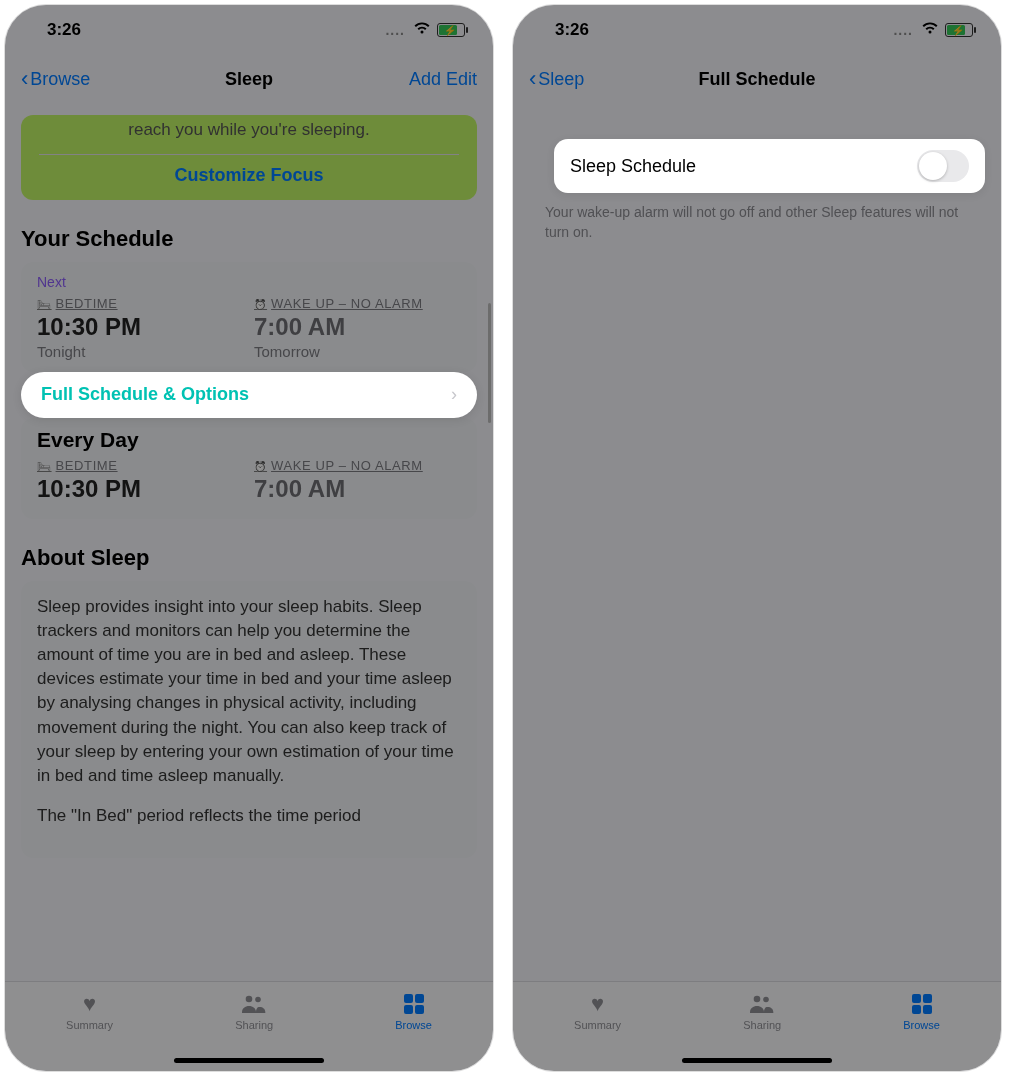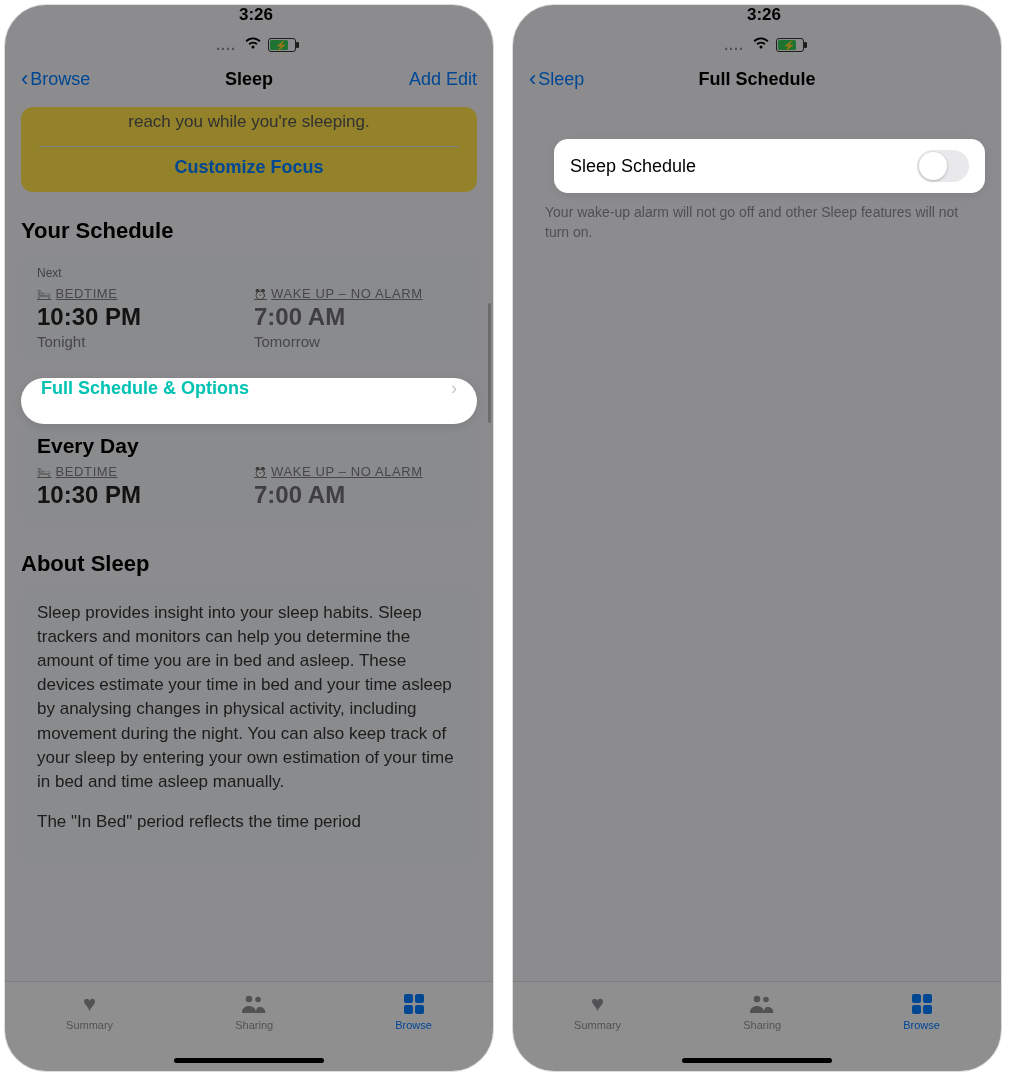--- a/index.html
+++ b/index.html
@@ -31,21 +31,20 @@
   }
   
   .status-bar {
     height: 50px;
     display: flex;
     align-items: center;
     justify-content: space-between;
     padding: 0 28px 0 42px;
     font-weight: 600;
     font-size: 17px;
-    flex-direction: column;
   }
   .status-right { display: flex; align-items: center; gap: 6px; }
   .dots { color:#888; font-size:14px; letter-spacing:1px; margin-right:2px;}
   .wifi-icon, .battery-icon { display:inline-block; }
   .battery-icon {
     width: 28px; height: 14px;
     border: 1.4px solid #333; border-radius: 3px;
     position: relative;
   }
   .battery-icon::after {
@@ -66,50 +65,49 @@
   .nav-title { font-weight:600; font-size:18px; }
   .chevron-left { font-size:22px; line-height:1; }
   
   .content {
     height: calc(100% - 50px - 48px - 90px);
     overflow:hidden;
     padding: 0 16px;
     position:relative;
   }
   .focus-card {
-    background:#fde047;
+    background:#bef264;
     border-radius:12px;
     padding: 4px 18px 14px;
-    margin-top: 4px;
+    margin-top: 12px;
   }
   .focus-text { color:#555; font-size:17px; text-align:center; line-height:1.35; padding-bottom:12px;}
   .focus-link { color:#007aff; font-size:18px; font-weight:600; text-align:center; padding-top:10px; border-top:1px solid #e0e0e5;}
   .section-header { font-size:22px; font-weight:700; margin: 26px 0 10px;}
   .sched-card {
     background:#eef0f3;
     border-radius:12px;
     padding: 12px 16px;
     position:relative;
   }
-  .next-label { color:#737373; font-size:12px; font-weight:500; margin-bottom:6px;}
+  .next-label { color:#8b5cf6; font-size:14px; font-weight:500; margin-bottom:6px;}
   .sched-row { display:flex; gap: 10px; }
   .sched-col { flex:1; }
   .micro { font-size:13px; color:#7a7a80; letter-spacing:0.6px; font-weight:500; display:flex; align-items:center; gap:4px;text-decoration:underline;}
   .time { font-size:24px; font-weight:700; color:#222; margin:2px 0 2px;}
   .time-dim { color:#6d6d72; }
   .sub { font-size:15px; color:#7a7a80;}
   .edit-link { color:#007aff; font-size:18px; margin-top:18px; display:block;}
   
   .full-row {
     background:#fff;
     border-radius: 28px;
     height: 46px;
-    display:flex; justify-content:space-between;
+    display:flex; align-items:center; justify-content:space-between;
     padding: 0 20px;
-    margin-top: 16px;
     position: relative;
     z-index: 100;
     box-shadow: 0 2px 10px rgba(0,0,0,0.1);
   }
   .full-row .label { color:#00c2b3; font-weight:600; font-size:18px; }
   .every-day {
     background:#eef0f3; border-radius:12px; padding:10px 16px 14px; margin-top:0;
   }
   .every-title { font-weight:700; font-size:21px; margin-bottom:6px;}
   .about-card {

